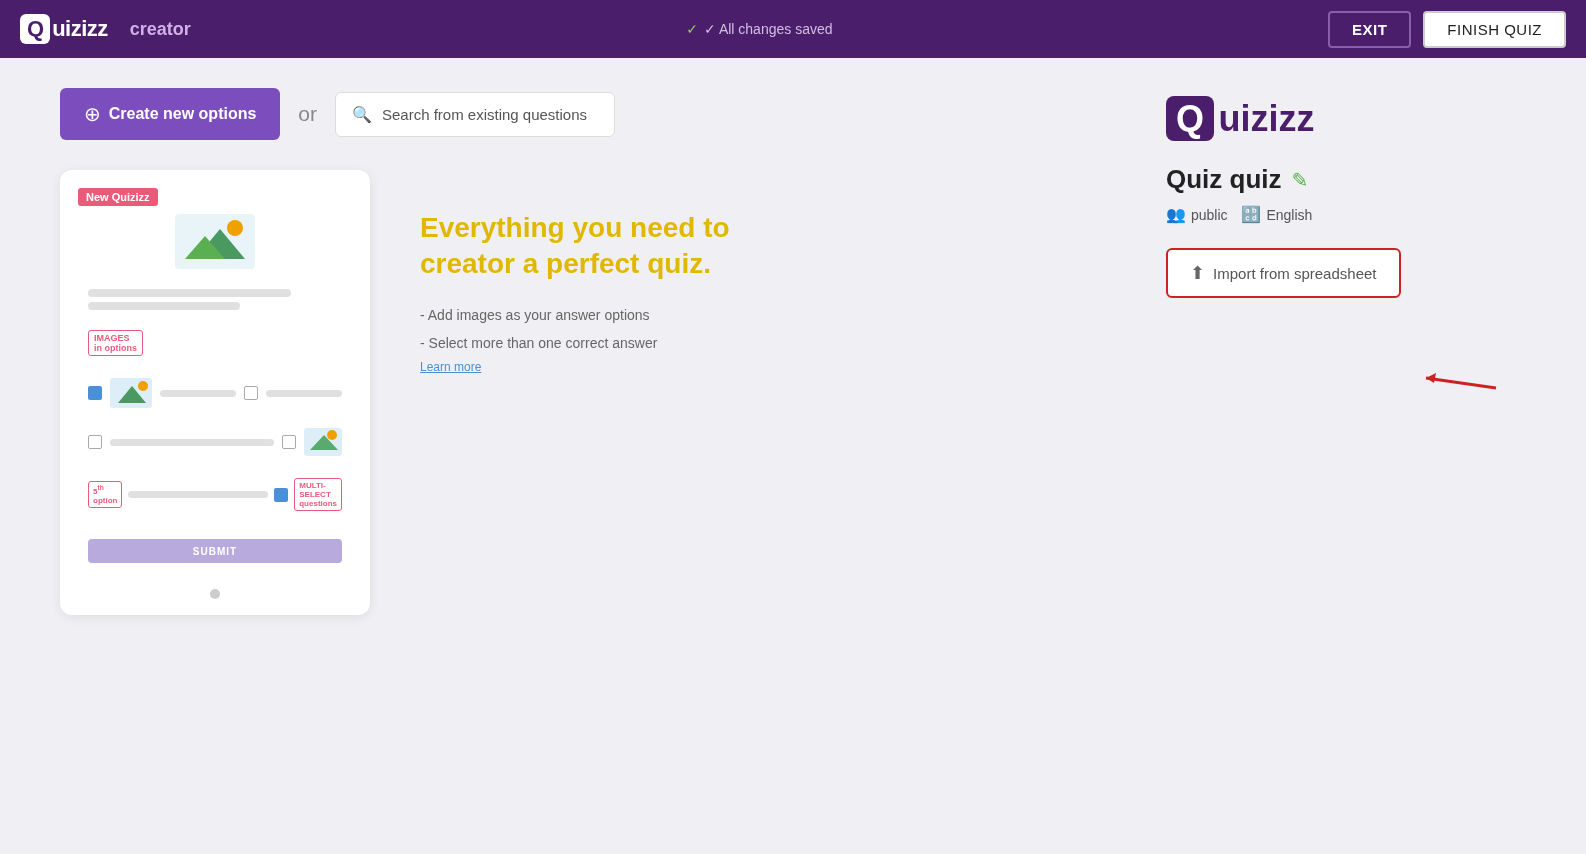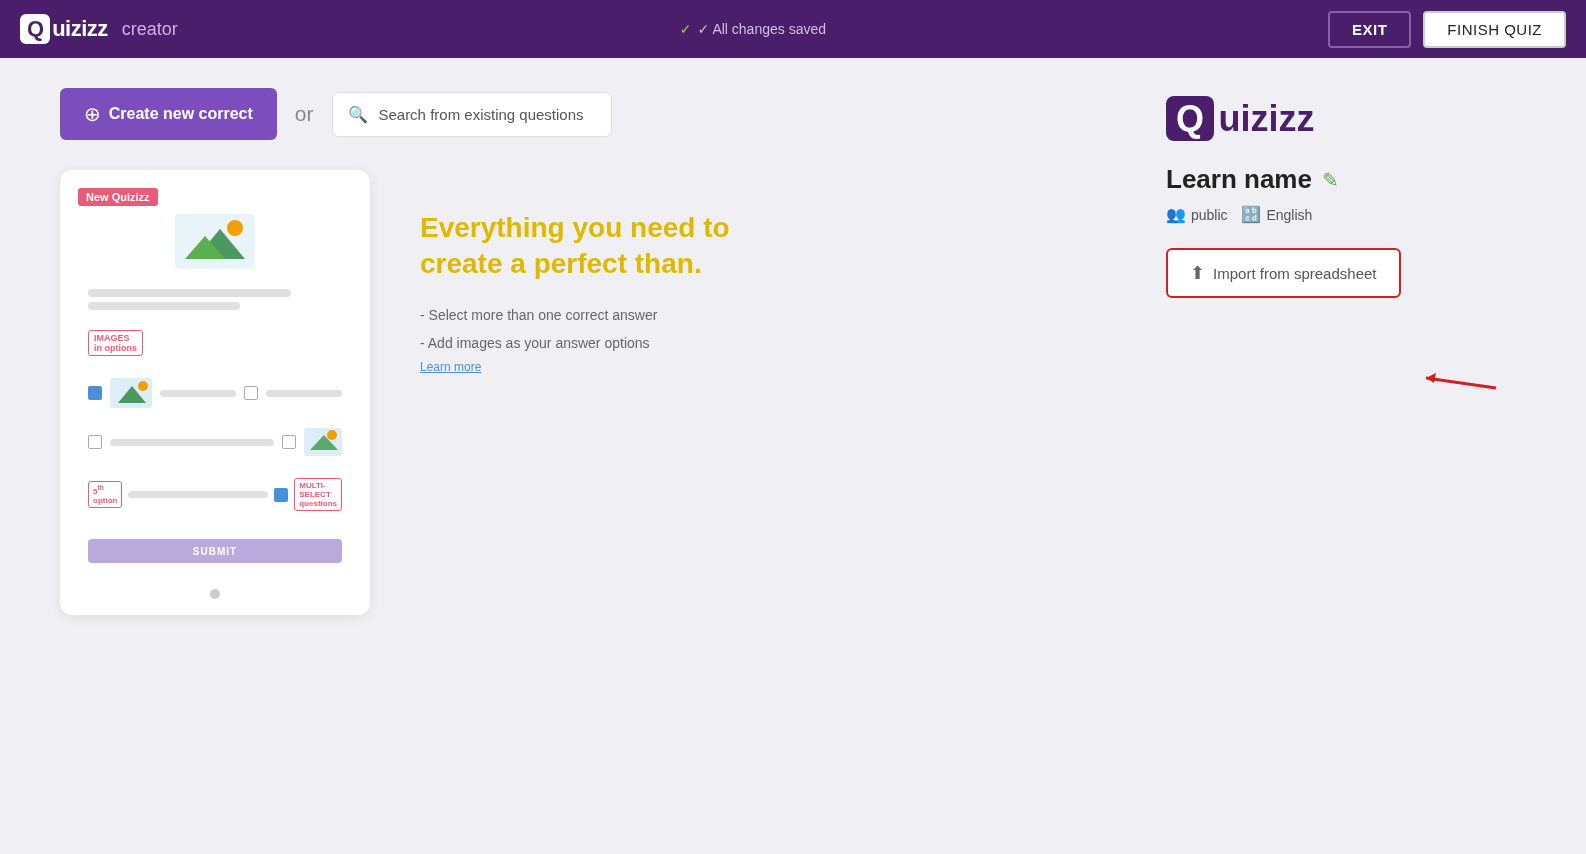--- a/index.html
+++ b/index.html
@@ -35,21 +35,22 @@
     }
     .logo-rest {
       color: #fff;
       font-size: 22px;
       font-weight: 700;
       letter-spacing: -0.5px;
     }
     .creator-label {
       color: #d0b0e8;
       font-size: 18px;
-      font-weight: 400;
+      font-weight: 700;
+      margin-left: 8px;
     }
     .header-center {
       display: flex;
       align-items: center;
       gap: 6px;
       color: #d0c0e0;
       font-size: 14px;
     }
     .checkmark { color: #90d060; }
     .header-right {
@@ -323,21 +324,21 @@
   </div>
 </header>
 
 <div class="main">
 
   <div class="left-panel">
 
     <div class="top-actions">
       <button class="create-btn">
         <span class="plus-icon">⊕</span>
-        <span>Create new correct</span>
+        <span>Create new options</span>
       </button>
       <span class="or-text">or</span>
       <div class="search-box">
         <span class="search-icon">🔍</span>
         <span class="search-text">Search from existing questions</span>
       </div>
     </div>
 
     <div style="display:flex; gap:30px; margin-top:10px;">
 
@@ -391,40 +392,40 @@
             <span class="checkbox-blue" style="width:14px;height:14px;"></span>
             <div class="multi-badge">MULTI-<br>SELECT<br>questions</div>
           </div>
 
           <div class="submit-btn-mock">SUBMIT</div>
           <div class="phone-dot"></div>
         </div>
       </div>
 
       <div class="promo-area">
-        <div class="promo-title">Everything you need to create a perfect than.</div>
+        <div class="promo-title">Everything you need to creator a perfect quiz.</div>
         <ul class="promo-list">
+          <li>- Add images as your answer options</li>
           <li>- Select more than one correct answer</li>
-          <li>- Add images as your answer options</li>
         </ul>
         <a class="learn-more">Learn more</a>
       </div>
 
     </div>
   </div>
 
   <div class="right-panel">
 
     <div class="quizizz-brand">
       <span class="brand-q">Q</span>
       <span class="brand-rest">uizizz</span>
     </div>
 
     <div class="quiz-name-row">
-      <span class="quiz-name-text">Learn name</span>
+      <span class="quiz-name-text">Quiz quiz</span>
       <span class="pencil-icon">✎</span>
     </div>
 
     <div class="meta-row">
       <div class="meta-item">
         <span class="meta-icon">👥</span>
         <span>public</span>
       </div>
       <div class="meta-item">
         <span class="meta-icon">🔡</span>

